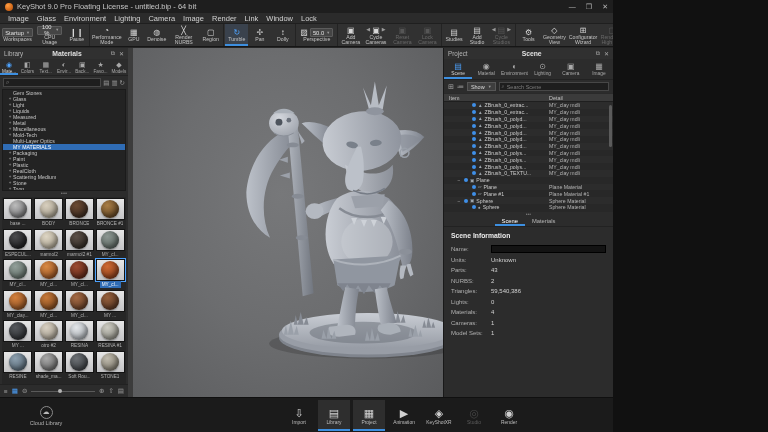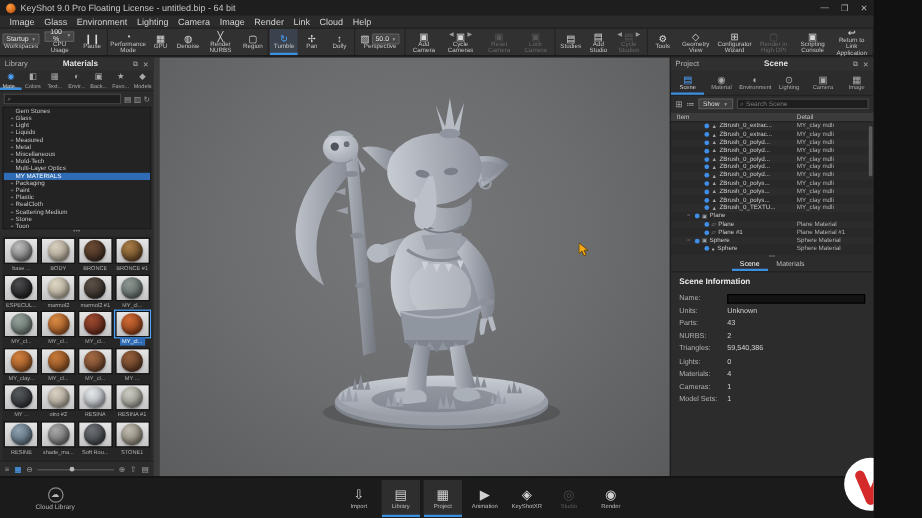--- a/index.html
+++ b/index.html
@@ -1,18 +1,18 @@
 <!DOCTYPE html>
 <html><head>
 <meta charset="utf-8">
 <style>
   * { box-sizing: border-box; margin: 0; padding: 0; }
   html,body { background:#111; }
   #app{
-    position:relative; width:728px; height:432px; overflow:hidden;
+    position:relative; width:613px; height:432px; overflow:hidden;
     background:#262626; color:#cfcfcf;
     font-family:"Liberation Sans", sans-serif; font-size:7px;
     -webkit-font-smoothing:antialiased;
   }
   
   .titlebar{height:13px;background:#1e1e1e;display:flex;align-items:center;gap:4px;padding:0 5px;font-size:7.5px;color:#c6c6c6;}
   .title-logo{width:8px;height:8px;border-radius:50%;background:radial-gradient(circle at 35% 30%,#ff9d42,#b34700);flex:none;}
   .win-controls{margin-left:auto;display:flex;gap:10px;color:#b5b5b5;font-size:7px;}
   .win-controls span{cursor:default;}
   .menubar{height:11px;background:#2b2b2b;display:flex;align-items:center;padding:0 4px;font-size:7.5px;color:#d2d2d2;border-bottom:1px solid #1f1f1f;}
@@ -131,22 +131,22 @@
 
   <div class="menubar">
       <span class="menu-item">Image</span>
       <span class="menu-item">Glass</span>
       <span class="menu-item">Environment</span>
       <span class="menu-item">Lighting</span>
       <span class="menu-item">Camera</span>
       <span class="menu-item">Image</span>
       <span class="menu-item">Render</span>
       <span class="menu-item">Link</span>
-      <span class="menu-item">Cloud</span>
-      <span class="menu-item">Help</span>
+      <span class="menu-item">Window</span>
+      <span class="menu-item">Lock</span>
     </div>
 
   <div class="toolbar">
       <div class="tgroup">
         <div class="tbtn">
           <div class="ticonrow">
             <span class="tval">Startup<span class="caret">▼</span></span>
           </div>
           <span class="tlabel">Workspaces</span>
         </div>

